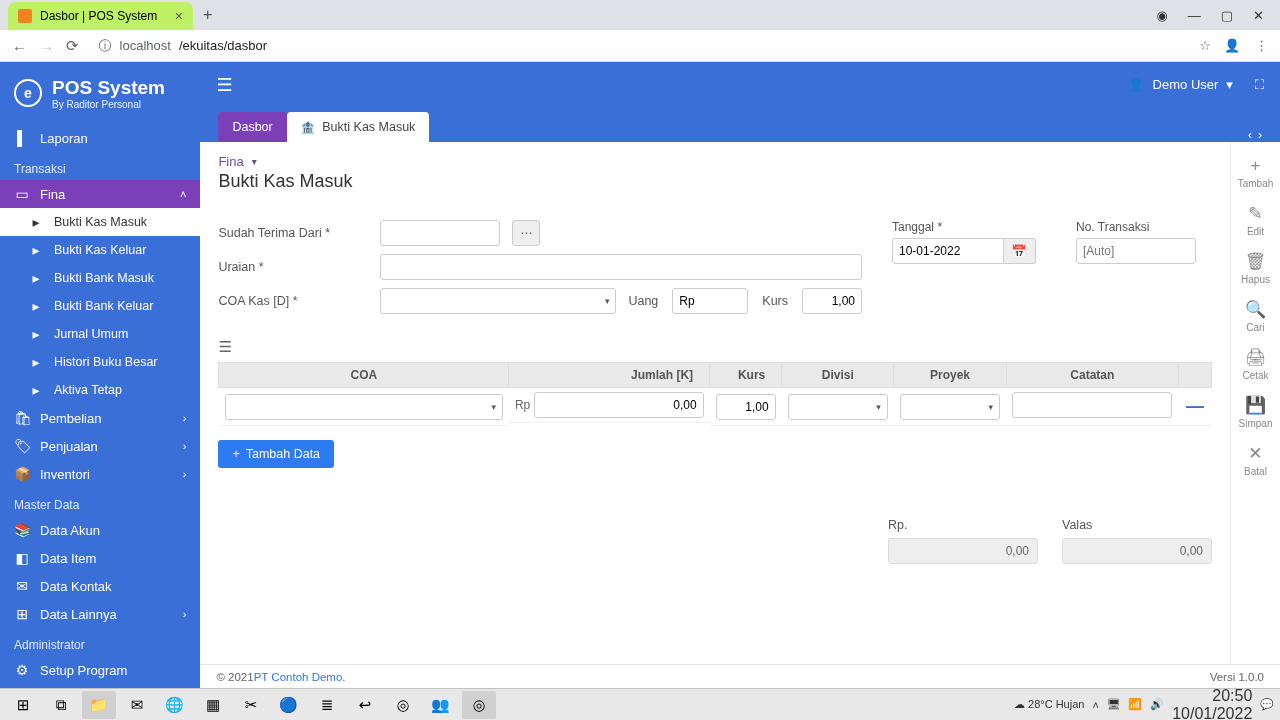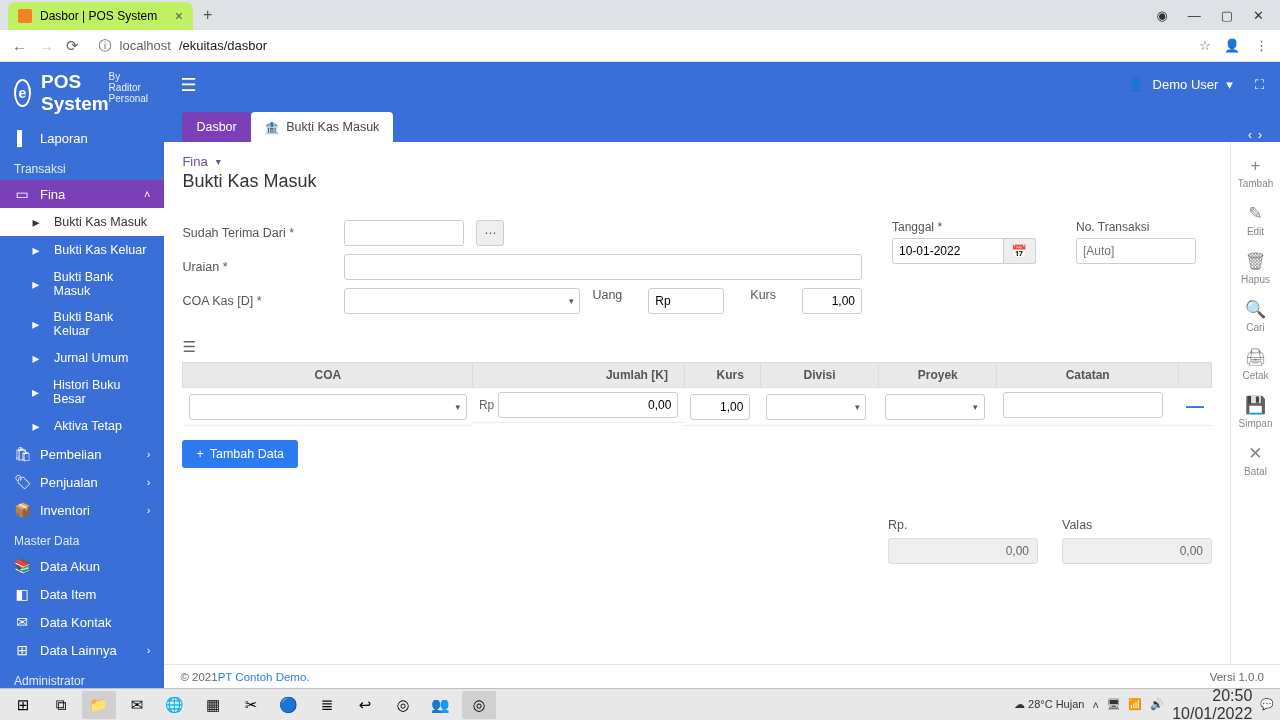--- a/index.html
+++ b/index.html
@@ -15,21 +15,21 @@
 .addr-bar{height:32px;background:#fff;display:flex;align-items:center;padding:0 12px;gap:12px;border-bottom:1px solid #dadce0}
 .nav-ico{color:#5f6368;font-size:15px}
 .url-box{flex:1;display:flex;align-items:center;gap:8px;font-size:13px;color:#202124;padding:0 8px}
 .url-icon{color:#5f6368}
 .url-host{color:#5f6368}
 .addr-right{display:flex;gap:14px;color:#5f6368;align-items:center}
 .app{display:flex;height:626px}
 .sidebar{width:208px;background:#3b6fd8;color:#fff;display:flex;flex-direction:column;overflow:hidden}
 .logo-area{height:62px;display:flex;align-items:center;padding:0 14px;gap:10px;background:#3b6fd8}
 .logo-circle{width:28px;height:28px;border:2.5px solid #fff;border-radius:50%;display:flex;align-items:center;justify-content:center;font-size:14px;font-weight:bold}
-.logo-txt{display:flex;flex-direction:row}
+.logo-txt{display:flex;flex-direction:column}
 .logo-title{font-size:19px;font-weight:600}
 .logo-sub{font-size:10px;opacity:.9}
 .menu{flex:1;overflow-y:auto}
 .menu-item{display:flex;align-items:center;padding:6px 14px;gap:10px;cursor:pointer;font-size:13px}
 .menu-item.section{font-size:12px;opacity:.85;padding-top:10px;padding-bottom:4px;cursor:default}
 .menu-item.active-group{background:#7b3fb8}
 .menu-item.sub{padding-left:28px;font-size:12.5px}
 .menu-item.sub.active{background:#fff;color:#333}
 .menu-ico{width:16px;text-align:center;font-size:14px}
 .menu-chev{margin-left:auto;font-size:11px}
@@ -56,21 +56,21 @@
 .inp-append{width:28px;height:26px;border:1px solid #ccc;background:#eee;border-radius:3px;display:flex;align-items:center;justify-content:center;font-size:12px;color:#555}
 .three-col{display:flex;gap:40px;margin-bottom:10px}
 .col-block{display:flex;flex-direction:column;gap:4px}
 .col-block .lbl2{font-size:12px;color:#555}
 .dtp{display:flex;align-items:center;gap:0}
 .dtp .inp{border-radius:3px 0 0 3px;width:112px}
 .dtp-btn{width:32px;height:26px;background:#eee;border:1px solid #ccc;border-left:0;border-radius:0 3px 3px 0;display:flex;align-items:center;justify-content:center}
 .txtarea{flex:1;height:26px;border:1px solid #ccc;border-radius:3px;resize:none}
 .select-box{height:26px;border:1px solid #ccc;border-radius:3px;width:236px;display:flex;align-items:center;justify-content:flex-end;padding:0 6px}
 .caret{font-size:9px;color:#555}
-.money-row{display:flex;gap:26px;margin-left:auto}
+.money-row{display:flex;gap:14px;align-items:center;margin-left:auto}
 .money-lbl{font-size:12.5px;color:#555}
 .money-inp{width:76px;height:26px;border:1px solid #ccc;border-radius:3px;padding:0 6px;font-size:12px}
 .list-ico{margin:16px 0 6px;color:#666;font-size:15px}
 .grid{width:100%;border-collapse:collapse}
 .grid th{background:#e9e9e9;font-size:12px;font-weight:600;color:#555;padding:5px 16px;text-align:left;border:1px solid #ddd}
 .grid td{padding:4px 6px;border-bottom:1px solid #eee}
 .grid .sel{border:1px solid #ccc;height:26px;border-radius:3px;display:flex;align-items:center;justify-content:flex-end;padding:0 6px}
 .cell-inp{width:100%;height:26px;border:1px solid #ccc;border-radius:3px;padding:0 6px;text-align:right;font-size:12px}
 .del-row{color:#3b6fd8;font-size:18px;font-weight:bold;text-align:center}
 .btn-add{margin-top:14px;background:#2d7bf0;color:#fff;border:none;border-radius:3px;padding:7px 14px;font-size:12.5px;display:flex;align-items:center;gap:6px;cursor:pointer}

